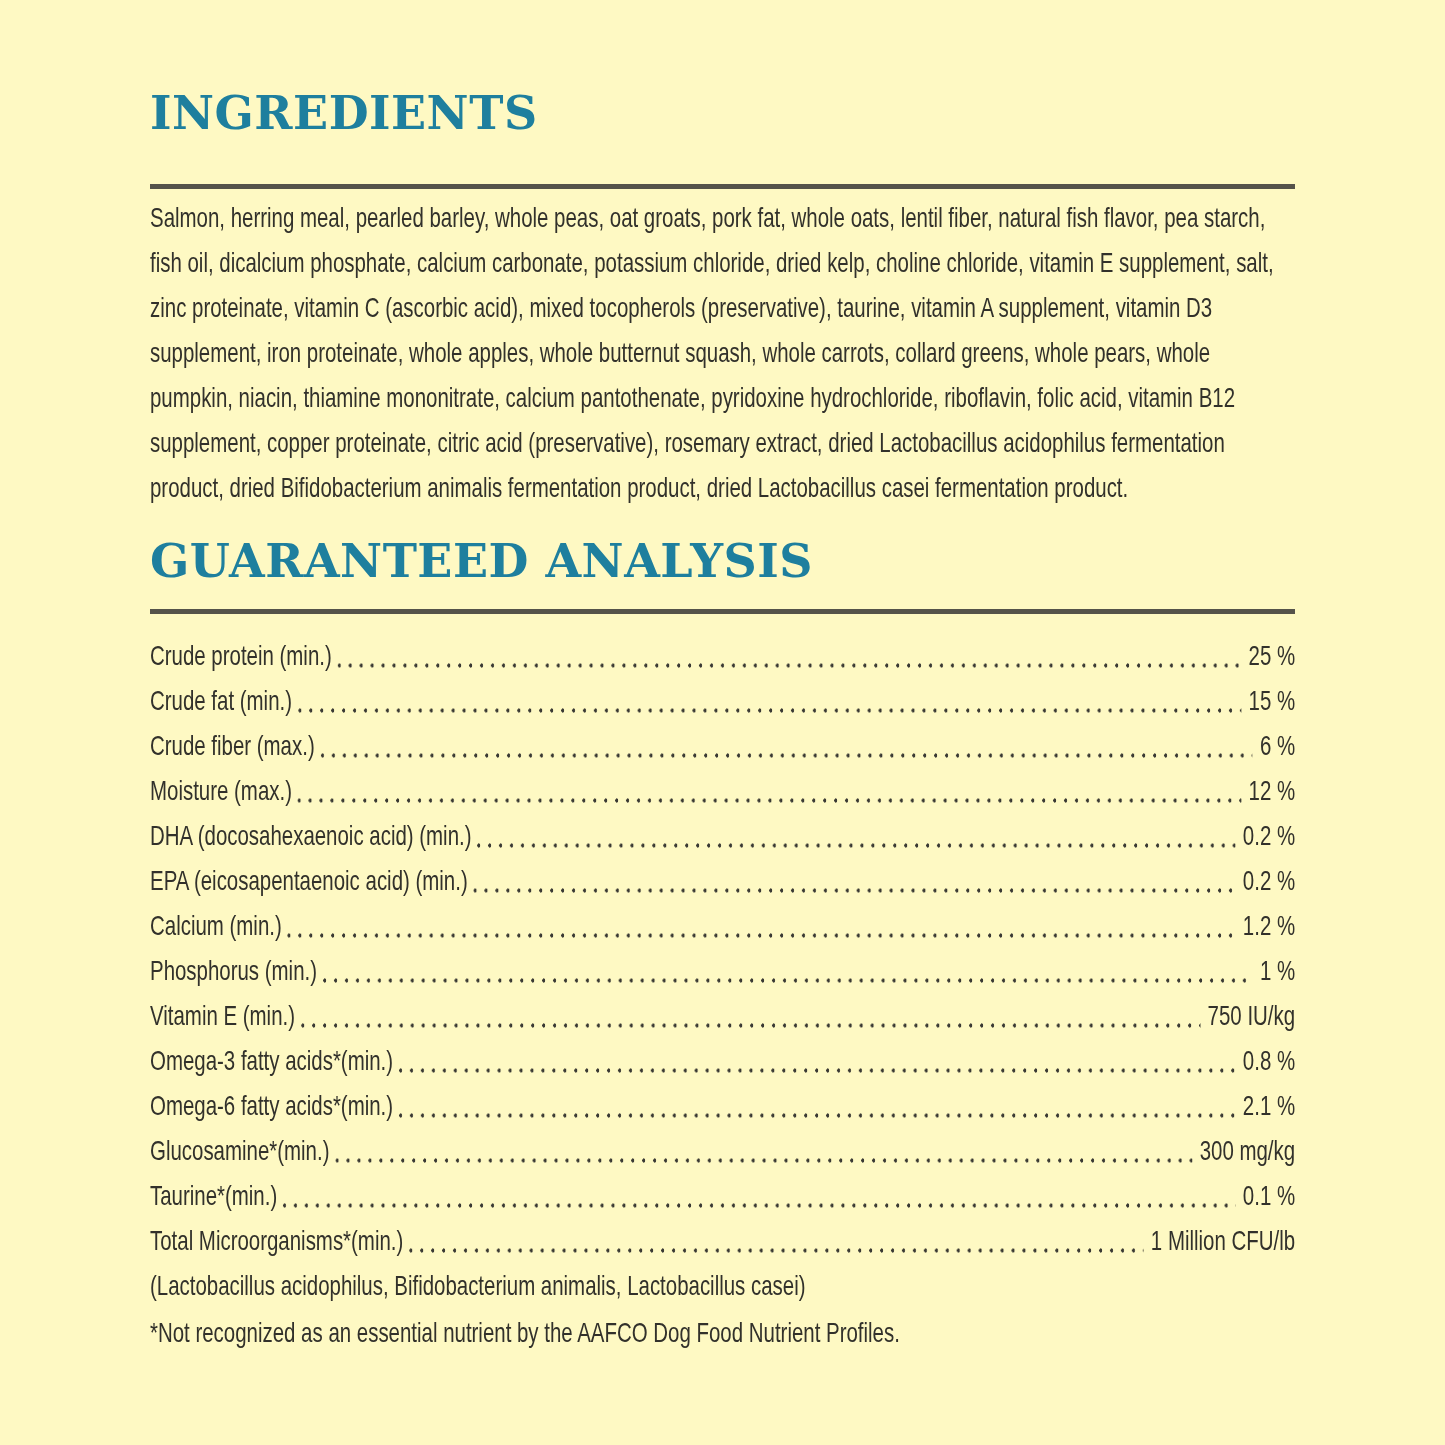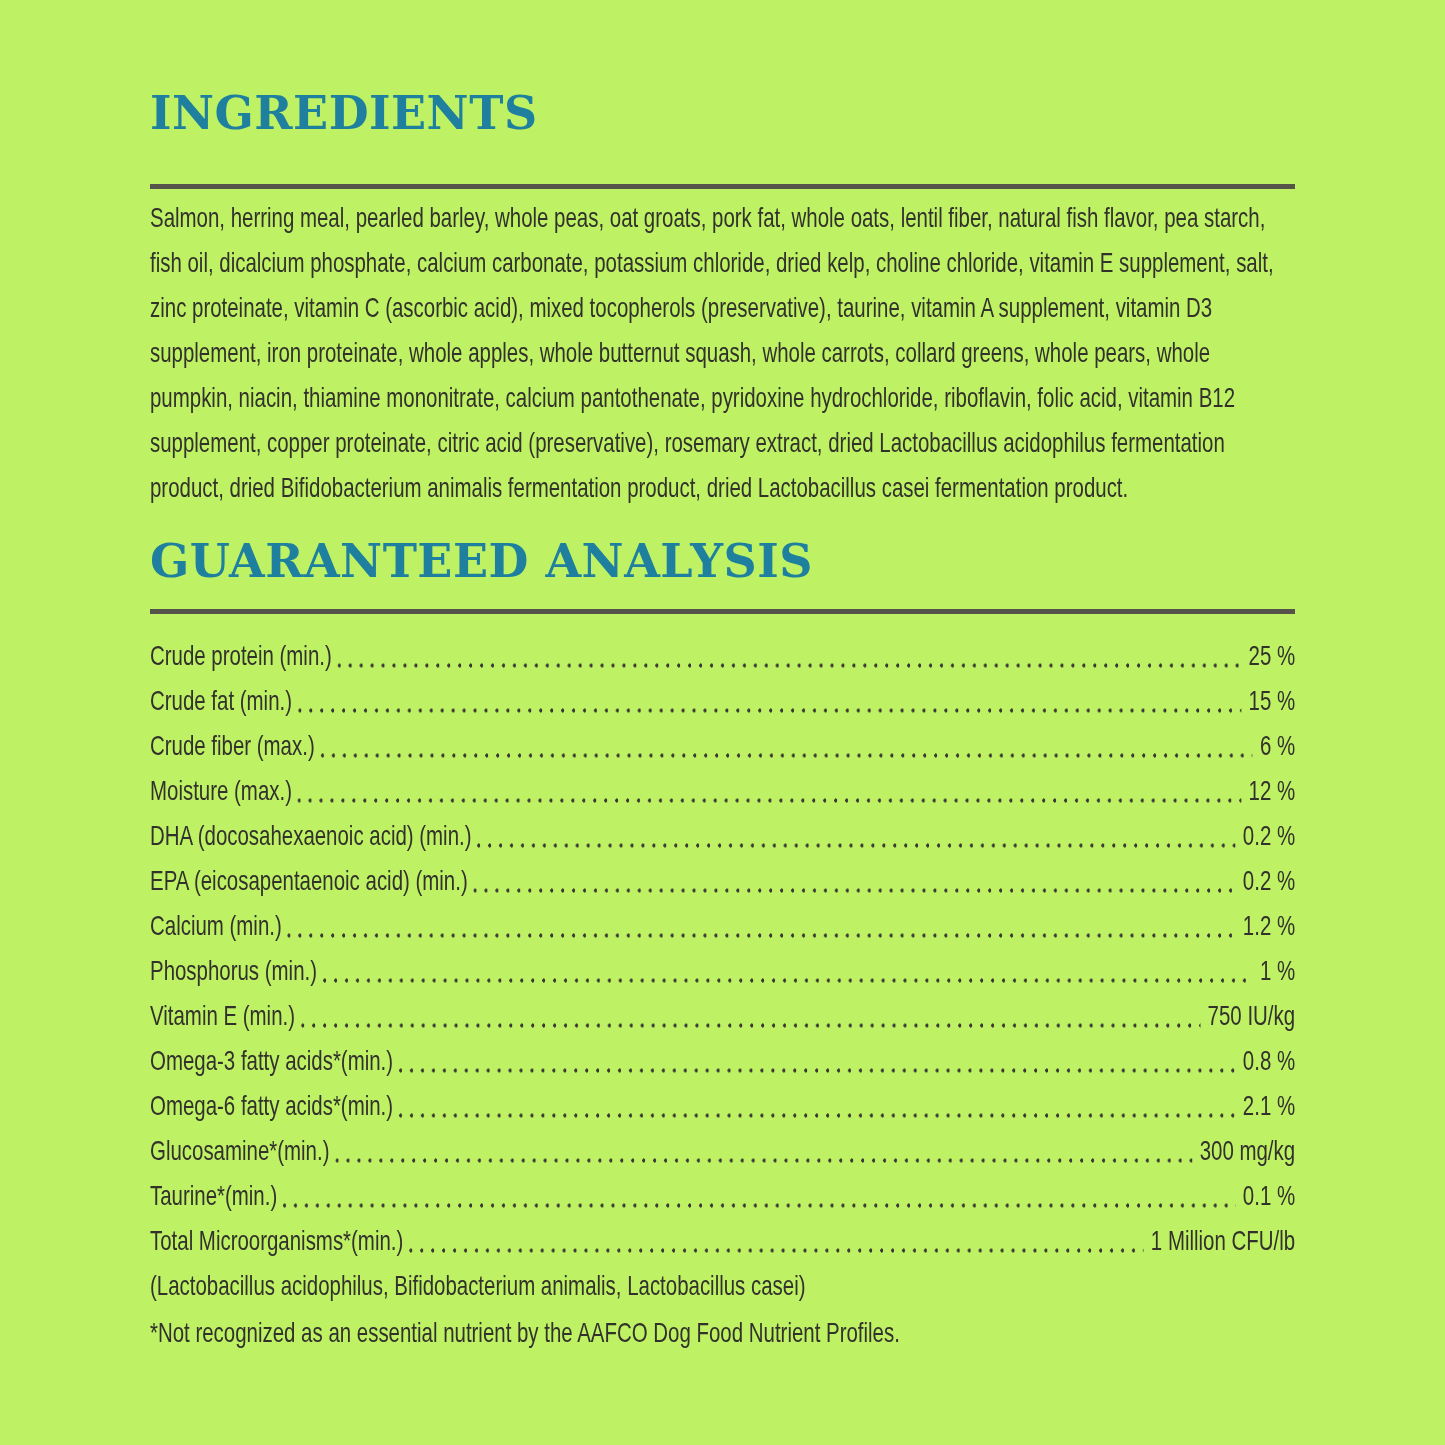--- a/index.html
+++ b/index.html
@@ -1,20 +1,20 @@
 <!DOCTYPE html>
 <html><head>
 <meta charset="utf-8">
 <style>
   html, body { margin: 0; padding: 0; }
   .page {
     position: relative;
     width: 1445px;
     height: 1445px;
-    background: #bef264;
+    background: #fef9c3;
     overflow: hidden;
     font-family: "Liberation Sans", sans-serif;
     color: #32312b;
   }
   .content {
     position: absolute;
     left: 150px;
     top: 0;
     width: 1145px;
   }

